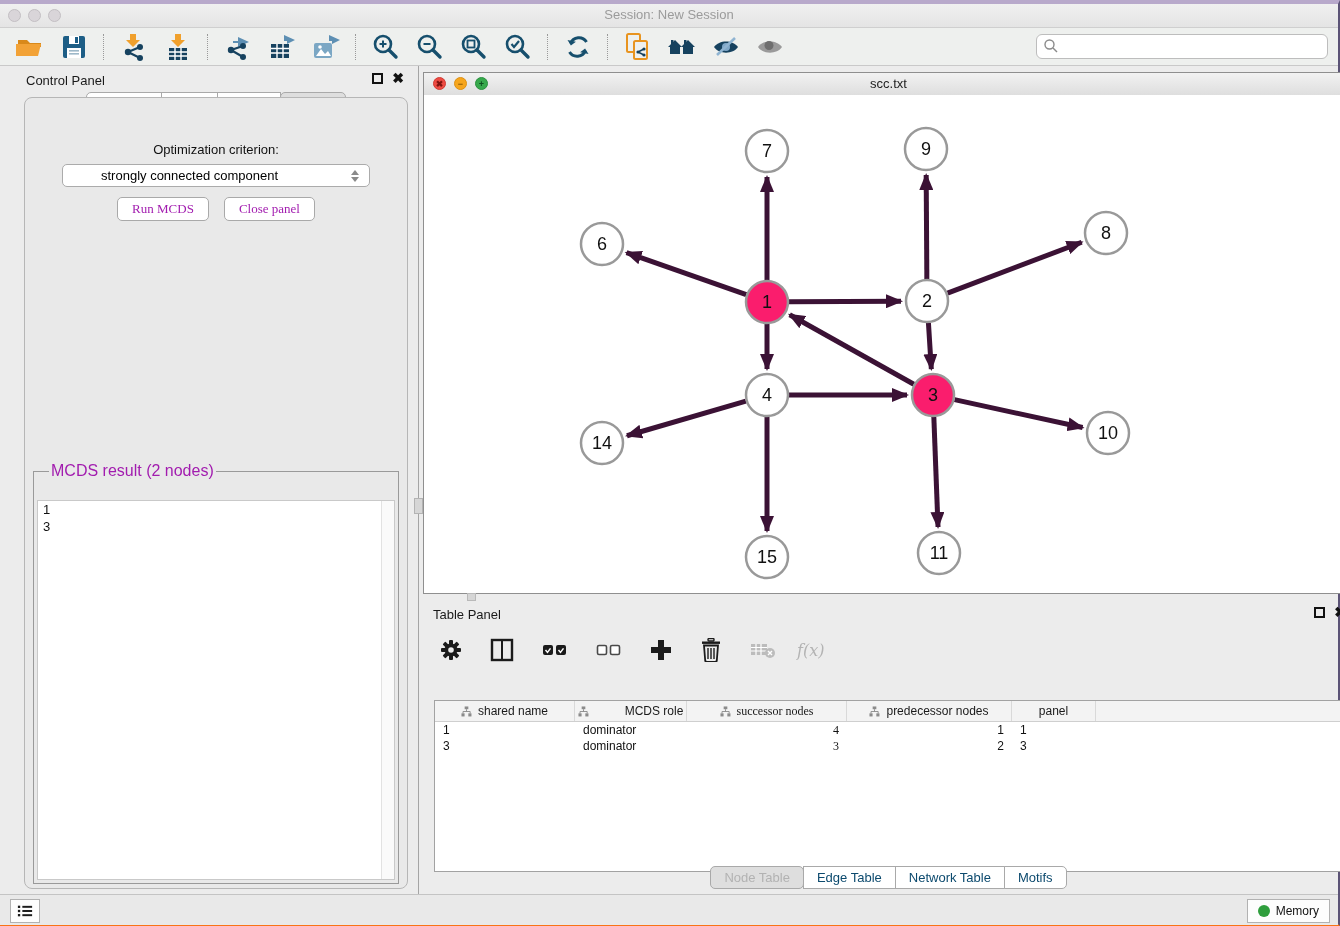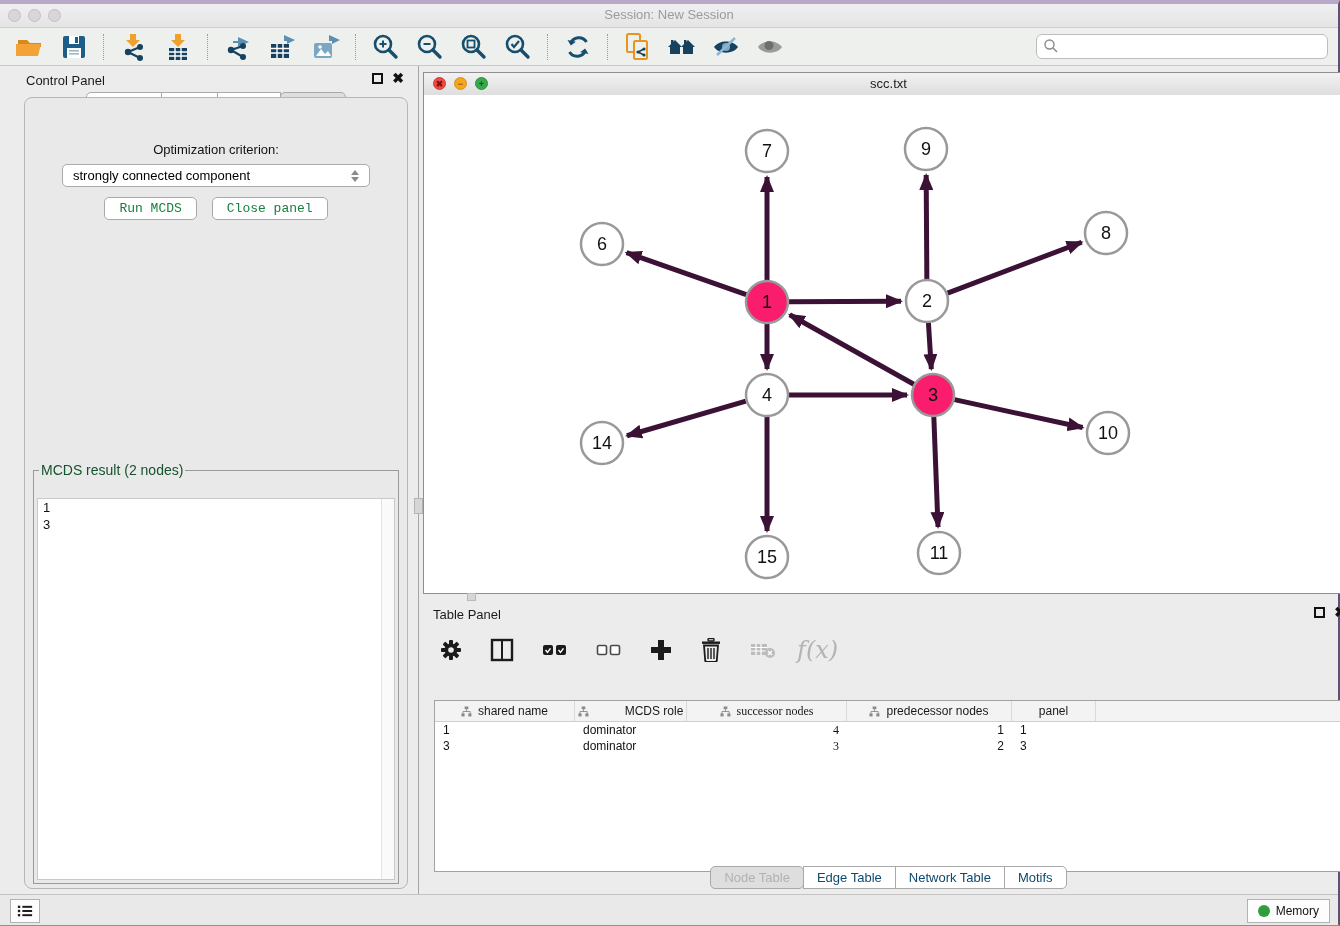--- a/index.html
+++ b/index.html
@@ -36,49 +36,49 @@
   .float-box{width:11px;height:11px;border:2px solid #111;box-sizing:border-box;display:inline-block;margin-top:1px;}
   .close-x{font-size:14px;font-weight:bold;color:#111;line-height:13px;}
   .tabrow{position:relative;height:22px;display:flex;justify-content:center;}
   .tab{font-size:13px;padding:3px 13px;background:#fff;border:1px solid #a9a9a9;margin-left:-1px;color:#0c4a6e;position:relative;}
   .tab:first-child{border-radius:5px 0 0 5px;margin-left:0;}
   .tab:last-child{border-radius:0 5px 5px 0;}
   .tab.sel{background:#dedede;color:#b2b2b2;border-radius:5px;}
   .cp-body{position:absolute;left:8px;right:8px;top:31px;bottom:5px;background:#e9e9e9;border:1px solid #b6b6b6;border-radius:8px;}
   .opt-label{position:absolute;left:0;right:0;top:44px;text-align:center;font-size:13px;color:#111;}
   .selectbox{position:absolute;left:37px;right:37px;top:66px;height:23px;background:#fff;border:1px solid #ababab;border-radius:5px;font-size:13px;display:flex;align-items:center;padding:0 10px;box-sizing:border-box;}
-  .selectbox .sel-text{flex:1;}
+  .selectbox .sel-text{flex:1;margin-left:28px;}
   .stepper{display:flex;flex-direction:column;gap:2px;align-items:center;}
   .tri-up{width:0;height:0;border-left:4px solid transparent;border-right:4px solid transparent;border-bottom:5px solid #8a8a8a;}
   .tri-dn{width:0;height:0;border-left:4px solid transparent;border-right:4px solid transparent;border-top:5px solid #8a8a8a;}
   .btnrow{position:absolute;left:0;right:0;top:99px;display:flex;justify-content:center;gap:15px;}
-  .pbtn{font-family:Liberation Mono, monospace;font-size:13px;background:#fff;border:1px solid #a9a9a9;border-radius:5px;padding:3px 14px;color:#15803d;}
+  .pbtn{font-family:Liberation Serif, serif;font-size:13px;background:#fff;border:1px solid #a9a9a9;border-radius:5px;padding:3px 14px;color:#a21caf;}
   .fieldset{position:absolute;left:6px;right:6px;top:364px;bottom:4px;border:1px solid #9a9a9a;}
-  .fieldset legend{font-size:14px;color:#14532d;margin-left:3px;padding:0 2px;}
+  .fieldset legend{font-size:16px;color:#a21caf;margin-left:13px;padding:0 2px;}
   .fieldset{padding:2px;box-sizing:border-box;}
   .result-area{position:absolute;left:3px;right:3px;top:20px;bottom:3px;background:#fff;border:1px solid #c9c9c9;}
   .result-area .line{font-size:13px;color:#111;padding-left:5px;line-height:17px;}
   .result-scroll{position:absolute;right:0;top:0;bottom:0;width:12px;background:#fafafa;border-left:1px solid #e2e2e2;}
 
   
   .netwin{position:absolute;left:407px;top:6px;width:931px;height:522px;border:1px solid #8f8f8f;background:#fff;box-sizing:border-box;}
   .netwin-title{position:relative;height:22px;background:linear-gradient(#f2f2f2,#dedede);border-bottom:1px solid #ababab;}
   .netwin-title .nt-text{position:absolute;left:0;right:0;top:3px;text-align:center;font-size:13px;color:#222;}
   .tlc{position:absolute;left:9px;top:4px;display:flex;gap:8px;}
   .tlc .dot{width:13px;height:13px;border-radius:50%;font-size:9px;font-weight:bold;display:flex;align-items:center;justify-content:center;box-sizing:border-box;}
   .dot.red{background:#ee4b43;border:1px solid #d13b34;color:#7e1410;}
   .dot.yellow{background:#f6a61e;border:1px solid #dd9013;color:#8a5a06;}
   .dot.green{background:#37a94c;border:1px solid #2a913e;color:#0e5220;}
   .canvas{position:absolute;left:0;top:22px;width:929px;height:498px;background:#fff;}
 
   
   .tpanel{position:absolute;left:407px;top:534px;width:931px;height:294px;}
   .tpanel .wctl{right:8px;}
   .ttoolbar{position:absolute;left:10px;top:30px;height:40px;display:flex;align-items:center;gap:14px;}
-  .fx{font-family:"DejaVu Serif",serif;font-style:italic;font-size:24px;color:#b3b3b3;}
+  .fx{font-family:"DejaVu Serif",serif;font-style:italic;font-size:16px;color:#b3b3b3;}
   .ttable{position:absolute;left:11px;right:7px;top:80px;height:170px;background:#fff;border:1px solid #a2a2a2;overflow:hidden;margin-top:20px;}
   .thead{display:flex;height:20px;background:#f3f3f3;border-bottom:1px solid #cfcfcf;}
   .th{display:flex;align-items:center;justify-content:center;gap:6px;font-size:12px;color:#1a1a1a;border-right:1px solid #d9d9d9;box-sizing:border-box;height:20px;}
   .trow{display:flex;height:16px;align-items:center;}
   .td{font-size:12px;color:#111;box-sizing:border-box;}
   .c0{width:140px;} .c1{width:112px;gap:36px;} .c2{width:160px;font-family:Liberation Serif, serif;} .c3{width:165px;} .c4{width:84px;}
   .al{padding-left:8px;text-align:left;} .ar{padding-right:8px;text-align:right;}
   .ttabs{position:absolute;left:0;right:0;top:266px;display:flex;justify-content:center;text-align:right;}
 
   

